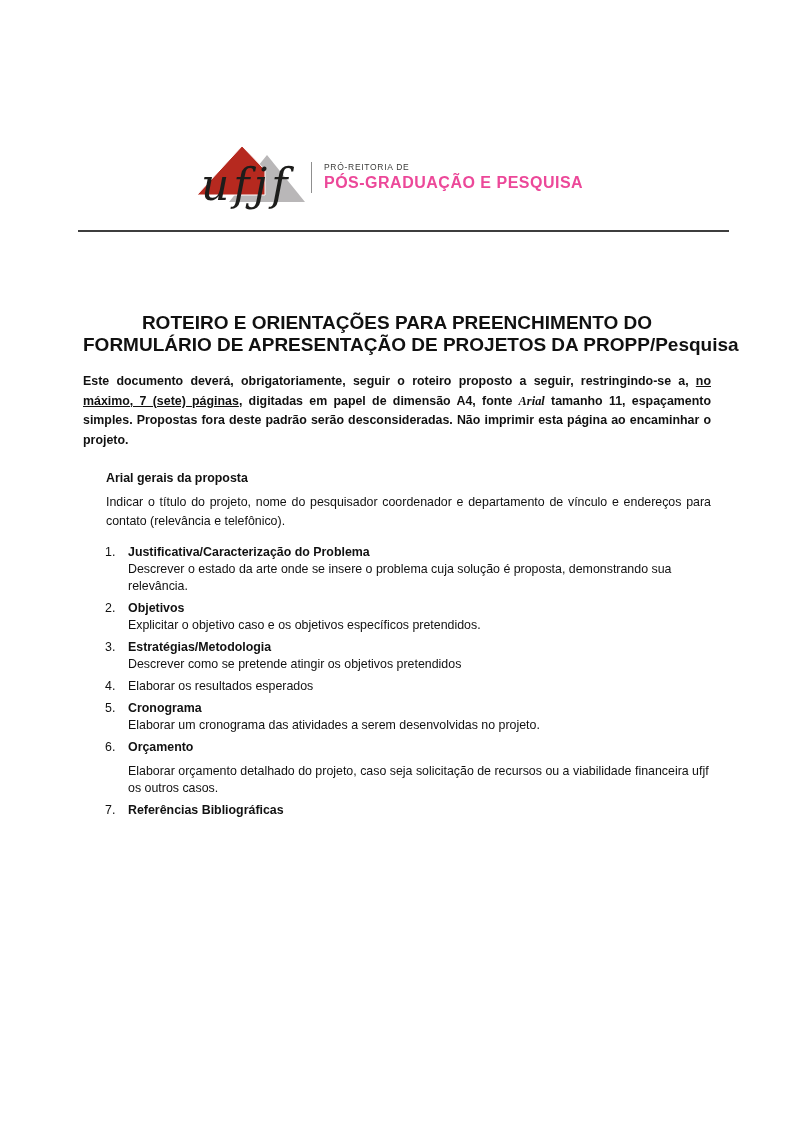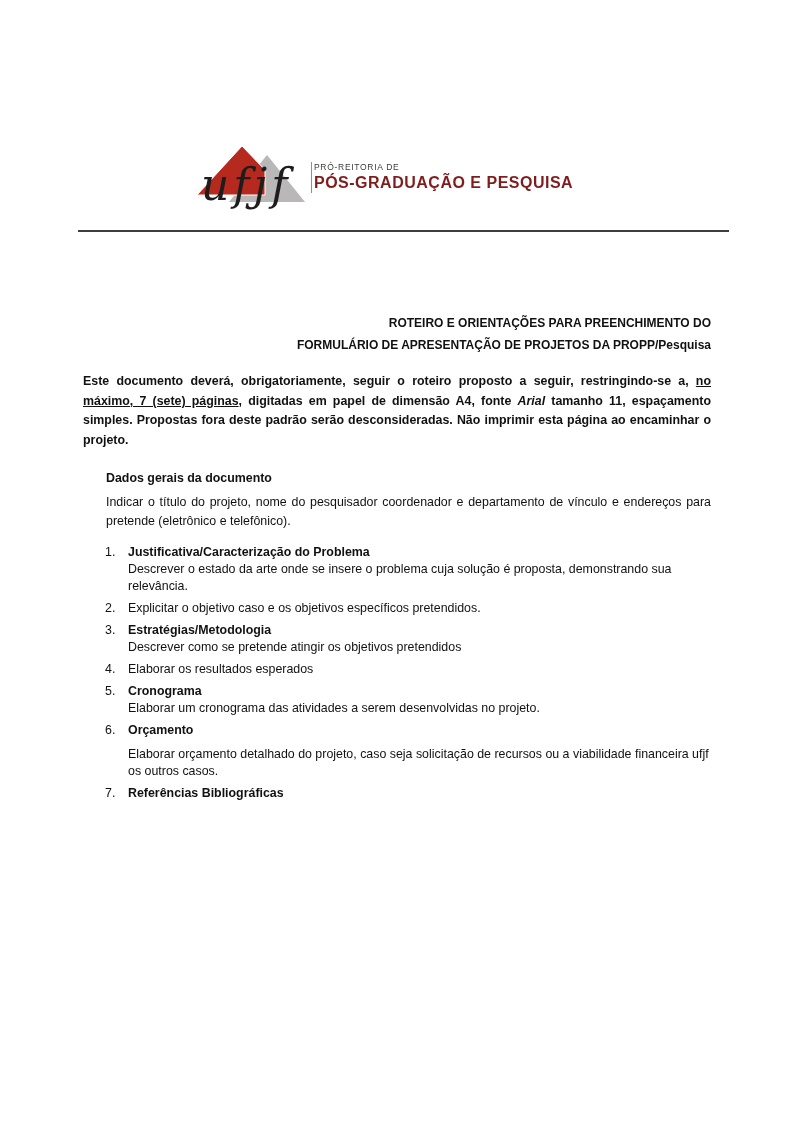--- a/index.html
+++ b/index.html
@@ -20,33 +20,33 @@
     left: 195px;
     top: 142px;
     display: flex;
     align-items: flex-start;
   }
   .logo-mark { width: 112px; height: 88px; overflow: visible; flex: none; }
   .org-block {
     margin-left: 4px;
     margin-top: 20px;
     border-left: 1px solid #8f8f8f;
-    padding-left: 2px;
+    padding-left: 12px;
   }
   .org-small {
     font-size: 8.5px;
     letter-spacing: 0.7px;
     color: #3a3a38;
     line-height: 11px;
   }
   .org-big {
     font-size: 16px;
     font-weight: bold;
     letter-spacing: 0.5px;
-    color: #7f1d1d;
+    color: #ec4899;
     line-height: 20px;
     white-space: nowrap;
   }
 
   .header-rule {
     position: absolute;
     left: 78px;
     top: 230px;
     width: 651px;
     height: 2px;
@@ -56,34 +56,34 @@
   
   .content {
     position: absolute;
     left: 83px;
     top: 312px;
     width: 628px;
     font-size: 12.4px;
     line-height: 19.5px;
   }
   .doc-title {
-    text-align: right;
+    text-align: center;
     font-weight: bold;
-    font-size: 12px;
+    font-size: 19px;
     line-height: 22px;
   }
   .doc-title div { white-space: nowrap; }
 
   .intro {
     margin-top: 16px;
     font-weight: bold;
     text-align: justify;
   }
   .intro .u { text-decoration: underline; }
-  .intro .it { font-style: italic; }
+  .intro .it { font-style: italic; font-family: Liberation Serif, serif; }
 
   .general-section { margin-left: 23px; margin-top: 2px; }
   .general-heading { font-weight: bold; margin-top: 19px; }
   .general-body { margin-top: 4px; text-align: justify; }
 
   .numbered-list { margin-left: 22px; margin-top: 12px; }
   .list-item {
     display: flex;
     margin-bottom: 5px;
     line-height: 17px;
@@ -115,36 +115,37 @@
   <div class="content">
 
     <div class="doc-title">
       <div>ROTEIRO E ORIENTAÇÕES PARA PREENCHIMENTO DO</div>
       <div>FORMULÁRIO DE APRESENTAÇÃO DE PROJETOS DA PROPP/Pesquisa</div>
     </div>
 
     <p class="intro"><span>Este documento deverá, obrigatoriamente, seguir o roteiro proposto a seguir, restringindo-se a, </span><span class="u">no máximo, 7 (sete) páginas</span><span>, digitadas em papel de dimensão A4, fonte </span><span class="it">Arial</span><span> tamanho 11, espaçamento simples. Propostas fora deste padrão serão desconsideradas. Não imprimir esta página ao encaminhar o projeto.</span></p>
 
     <div class="general-section">
-      <div class="general-heading">Dados gerais da documento</div>
-      <div class="general-body">Indicar o título do projeto, nome do pesquisador coordenador e departamento de vínculo e endereços para pretende (eletrônico e telefônico).</div>
+      <div class="general-heading">Arial gerais da proposta</div>
+      <div class="general-body">Indicar o título do projeto, nome do pesquisador coordenador e departamento de vínculo e endereços para contato (relevância e telefônico).</div>
     </div>
 
     <div class="numbered-list">
   <div class="list-item">
     <div class="item-num">1.</div>
     <div class="item-body">
       <div class="item-heading">Justificativa/Caracterização do Problema</div>
       <div class="item-desc">Descrever o estado da arte onde se insere o problema cuja solução é proposta, demonstrando sua relevância.</div>
     </div>
   </div>
 
   <div class="list-item">
     <div class="item-num">2.</div>
     <div class="item-body">
+      <div class="item-heading">Objetivos</div>
       <div class="item-desc">Explicitar o objetivo caso e os objetivos específicos pretendidos.</div>
     </div>
   </div>
 
   <div class="list-item">
     <div class="item-num">3.</div>
     <div class="item-body">
       <div class="item-heading">Estratégias/Metodologia</div>
       <div class="item-desc">Descrever como se pretende atingir os objetivos pretendidos</div>
     </div>

